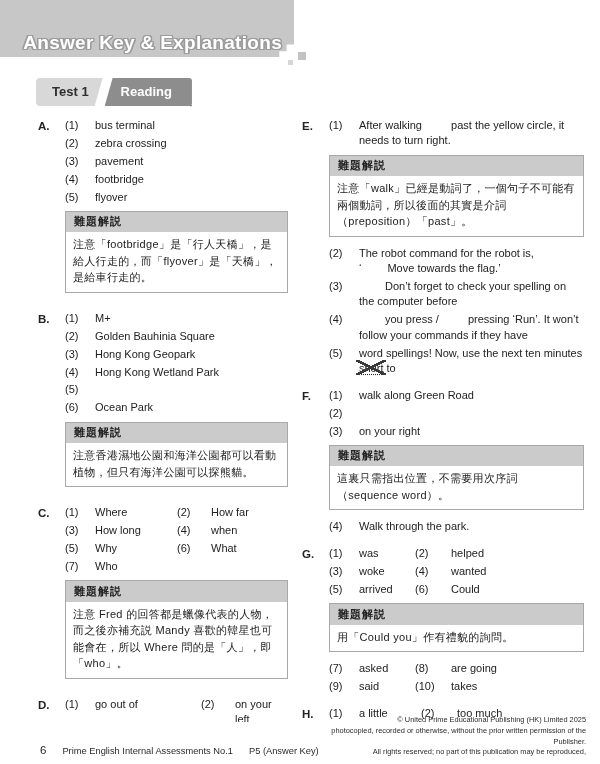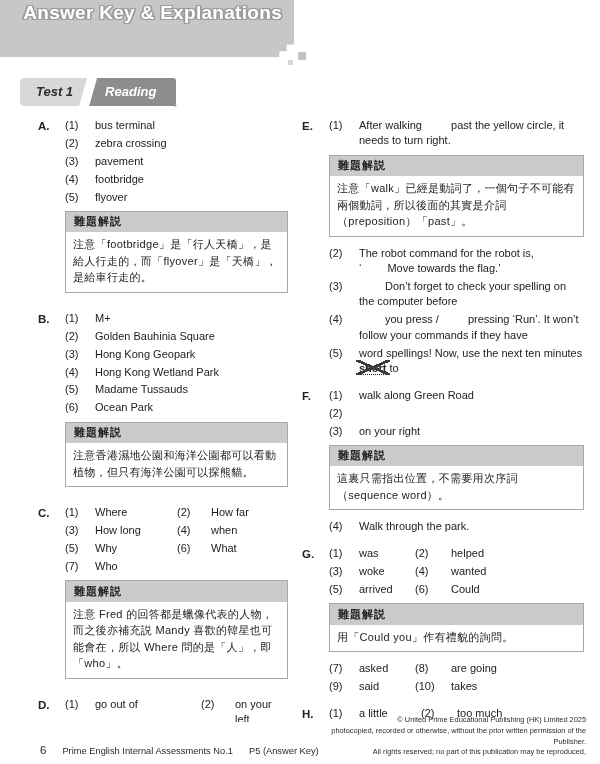--- a/index.html
+++ b/index.html
@@ -4,33 +4,33 @@
 <style>
   html,body{margin:0;padding:0;background:#e9e9e9;}
   .page{
     width:600px;height:764px;position:relative;margin:0 auto;
     background:#fff;overflow:hidden;color:#222;
     font-family:"Liberation Sans",sans-serif;font-size:11px;line-height:1.4;
   }
   
   .banner{
     position:absolute;top:0;left:0;width:294px;height:57px;background:#c7c7c7;
-    display:flex;align-items:flex-start;justify-content:flex-end;padding-right:12px;box-sizing:border-box;
+    display:flex;align-items:flex-end;justify-content:flex-end;padding-right:12px;box-sizing:border-box;
     clip-path:polygon(0 0,100% 0,100% 78%,97.5% 78%,97.5% 90%,95% 90%,95% 100%,0 100%);
   }
   .banner h1{
     margin:0;font-size:19px;font-weight:bold;letter-spacing:.3px;color:#fff;
     text-shadow:-1.4px -1.4px 0 #9c9c9c,1.4px -1.4px 0 #9c9c9c,-1.4px 1.4px 0 #9c9c9c,
       1.4px 1.4px 0 #9c9c9c,0 -1.4px 0 #9c9c9c,0 1.4px 0 #9c9c9c,-1.4px 0 0 #9c9c9c,1.4px 0 0 #9c9c9c;
   }
   .px{position:absolute;background:#c2c2c2;}
   .px1{left:298px;top:52px;width:8px;height:8px;}
   .px2{left:288px;top:60px;width:5px;height:5px;background:#d6d6d6;}
   
-  .tabs{position:absolute;top:78px;left:20px;display:flex;font-style:italic;}
+  .tabs{position:absolute;top:78px;left:36px;display:flex;}
   .tab-test{
     background:#d8d8d8;color:#2e2e2e;font-weight:bold;font-size:13px;
     padding:5px 14px 5px 16px;border-radius:4px 0 0 4px;
     clip-path:polygon(0 0,100% 0,calc(100% - 8px) 100%,0 100%, 0 0);
   }
   .tab-read{
     background:#8d8d8d;color:#fff;font-weight:bold;font-size:13px;
     padding:5px 20px 5px 16px;margin-left:2px;border-radius:0 3px 3px 0;
     clip-path:polygon(8px 0,100% 0,100% 100%,0 100%);
     position:relative;
@@ -52,21 +52,21 @@
   .gc{grid-template-columns:30px 82px 34px 1fr;}
   .gd{grid-template-columns:30px 106px 34px 1fr;}
   .gg{grid-template-columns:30px 56px 36px 1fr;}
   .gh{grid-template-columns:30px 62px 36px 1fr;}
   
   .ebox{border:1.5px solid #a8a8a8;margin:6px 0 9px 0;background:#fff;}
   .ebox-h{background:#cbcbcb;font-weight:bold;padding:2.5px 8px;font-size:11px;letter-spacing:1px;}
   .ebox-b{padding:4px 7px 6px 7px;line-height:1.5;letter-spacing:.3px;}
   
   .u{text-underline-offset:2px;padding-left:26px;}
-  .x{position:relative;text-decoration:underline dotted;text-underline-offset:2px;font-weight:bold;}
+  .x{position:relative;text-decoration:underline dotted;text-underline-offset:2px;}
   .x::after{
     content:"";position:absolute;left:-3px;right:-3px;top:-2px;bottom:-1px;
     background:
       linear-gradient(to top right,transparent 45%,#3a3a3a 45%,#3a3a3a 55%,transparent 55%),
       linear-gradient(to bottom right,transparent 45%,#3a3a3a 45%,#3a3a3a 55%,transparent 55%);
   }
   
   .footer{position:absolute;left:40px;right:14px;bottom:6px;display:flex;justify-content:space-between;align-items:flex-end;gap:8px;}
   .f-left{display:flex;align-items:baseline;gap:16px;white-space:nowrap;font-size:9.3px;color:#2a2a2a;}
   .f-page{font-size:11.5px;}
@@ -136,21 +136,20 @@
           <div class="row">
               <span class="num">(3)</span>
               <span class="txt">Hong Kong Geopark</span>
             </div>
           <div class="row">
               <span class="num">(4)</span>
               <span class="txt">Hong Kong Wetland Park</span>
             </div>
           <div class="row">
               <span class="num">(5)</span>
-              <span class="txt">Madame Tussauds</span>
             </div>
           <div class="row">
               <span class="num">(6)</span>
               <span class="txt">Ocean Park</span>
             </div>
           <div class="ebox">
             <div class="ebox-h">難題解説</div>
             <div class="ebox-b">注意香港濕地公園和海洋公園都可以看動植物，但只有海洋公園可以探熊貓。</div>
           </div>
         </div>

